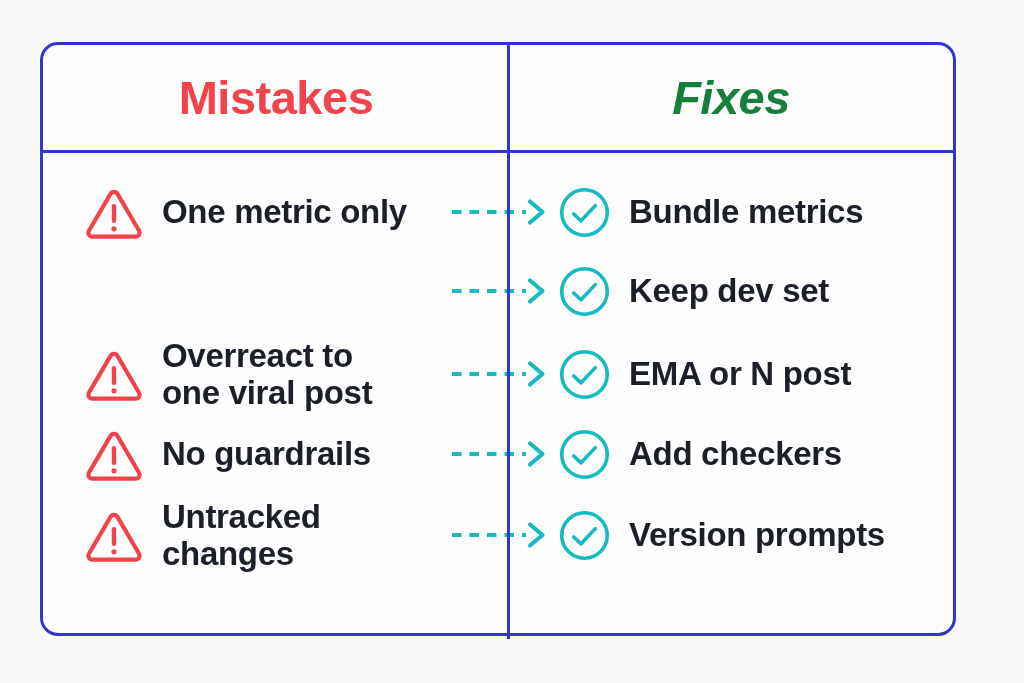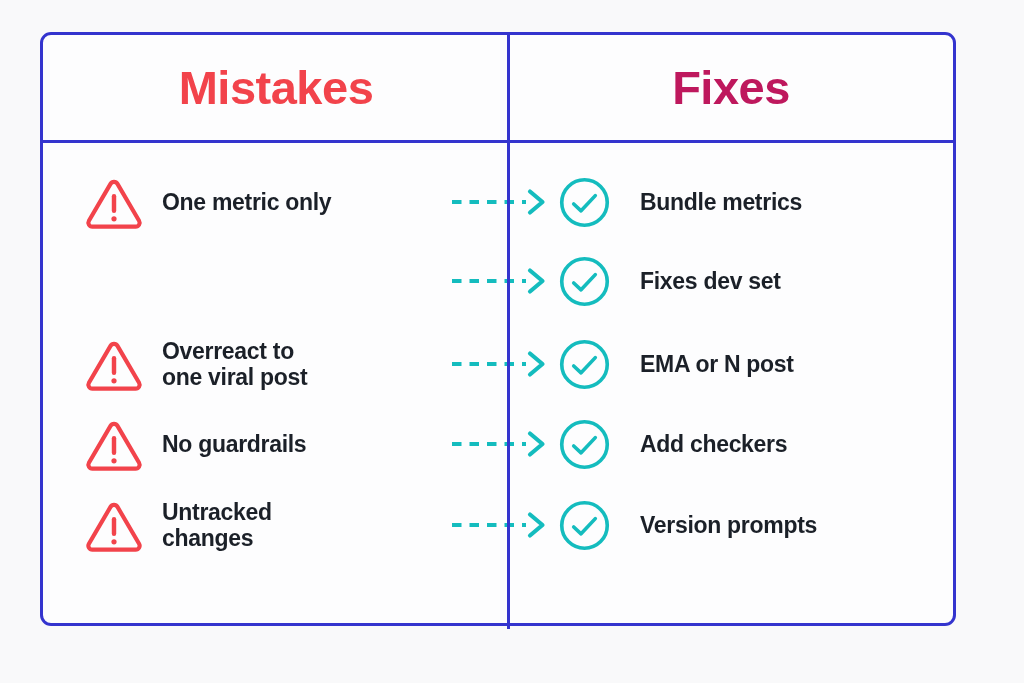--- a/index.html
+++ b/index.html
@@ -14,46 +14,46 @@
   }
 
   .stage {
     position: absolute;
     left: 0; top: 0;
     width: 1024px; height: 683px;
   }
 
   .card {
     position: absolute;
-    left: 40px; top: 32px;
+    left: 40px; top: 42px;
     width: 916px; height: 594px;
     background: #fdfdfe;
     border: 3px solid #3434ce;
-    border-radius: 11px;
+    border-radius: 18px;
   }
 
   .header-row {
     position: absolute;
     left: 0; top: 0;
     width: 100%; height: 108px;
     border-bottom: 3px solid #3434ce;
     display: flex;
   }
 
   .header-cell {
     flex: 0 0 auto;
     display: flex;
     align-items: center;
     justify-content: center;
     font-size: 47px;
     font-weight: 700;
     letter-spacing: -0.5px;
   }
   .header-cell.mistakes { width: 466px; color: #f2434b; }
-  .header-cell.fixes   { width: 444px; color: #be185d; }
+  .header-cell.fixes   { width: 444px; color: #15803d; font-style: italic; }
 
   .column-divider {
     position: absolute;
     left: 464px; top: -3px;
     width: 3px; height: 597px;
     background: #3434ce;
     z-index: 5;
   }
 
   .body-area {
@@ -77,25 +77,25 @@
     align-items: center;
     gap: 19px;
   }
 
   .fix-cell {
     position: absolute;
     left: 516px; top: 0;
     height: 100%;
     display: flex;
     align-items: center;
-    gap: 30px;
+    gap: 19px;
   }
 
   .row-label {
-    font-size: 23px;
+    font-size: 33px;
     font-weight: 600;
     color: #1b2028;
     letter-spacing: -0.3px;
     line-height: 1.13;
     white-space: pre-line;
   }
 
   .warn-icon svg, .check-icon svg, .arrow-icon svg { display: block; }
 
   .arrow-icon {
@@ -163,21 +163,21 @@
             <path d="M81 4.5 L93.5 15 L81 25.5" stroke="#14bcbe" stroke-width="4.2" stroke-linecap="round" stroke-linejoin="round"></path>
           </svg>
         </span>
         <div class="fix-cell">
           <span class="check-icon">
             <svg width="51" height="51" viewBox="0 0 52 52" fill="none">
               <circle cx="26" cy="26" r="23.2" stroke="#14bcbe" stroke-width="3.7"></circle>
               <path d="M15 27.5 L22.5 34.5 L37 19" stroke="#14bcbe" stroke-width="3.7" stroke-linecap="round" stroke-linejoin="round"></path>
             </svg>
           </span>
-          <span class="row-label">Fixes dev set</span>
+          <span class="row-label">Keep dev set</span>
         </div>
       </div>
 
       <div class="comparison-row row-2">
         <div class="mistake-cell">
           <span class="warn-icon">
             <svg width="58" height="54" viewBox="0 0 60 56" fill="none">
               <path d="M26.4 9.2 C28 6.4 32 6.4 33.6 9.2 L56 47.4 C57.6 50.2 55.6 53.6 52.4 53.6 L7.6 53.6 C4.4 53.6 2.4 50.2 4 47.4 Z" stroke="#f2434b" stroke-width="4.3" stroke-linejoin="round"></path>
               <line x1="30" y1="22" x2="30" y2="37" stroke="#f2434b" stroke-width="4.6" stroke-linecap="round"></line>
               <circle cx="30" cy="45.4" r="2.7" fill="#f2434b"></circle>

